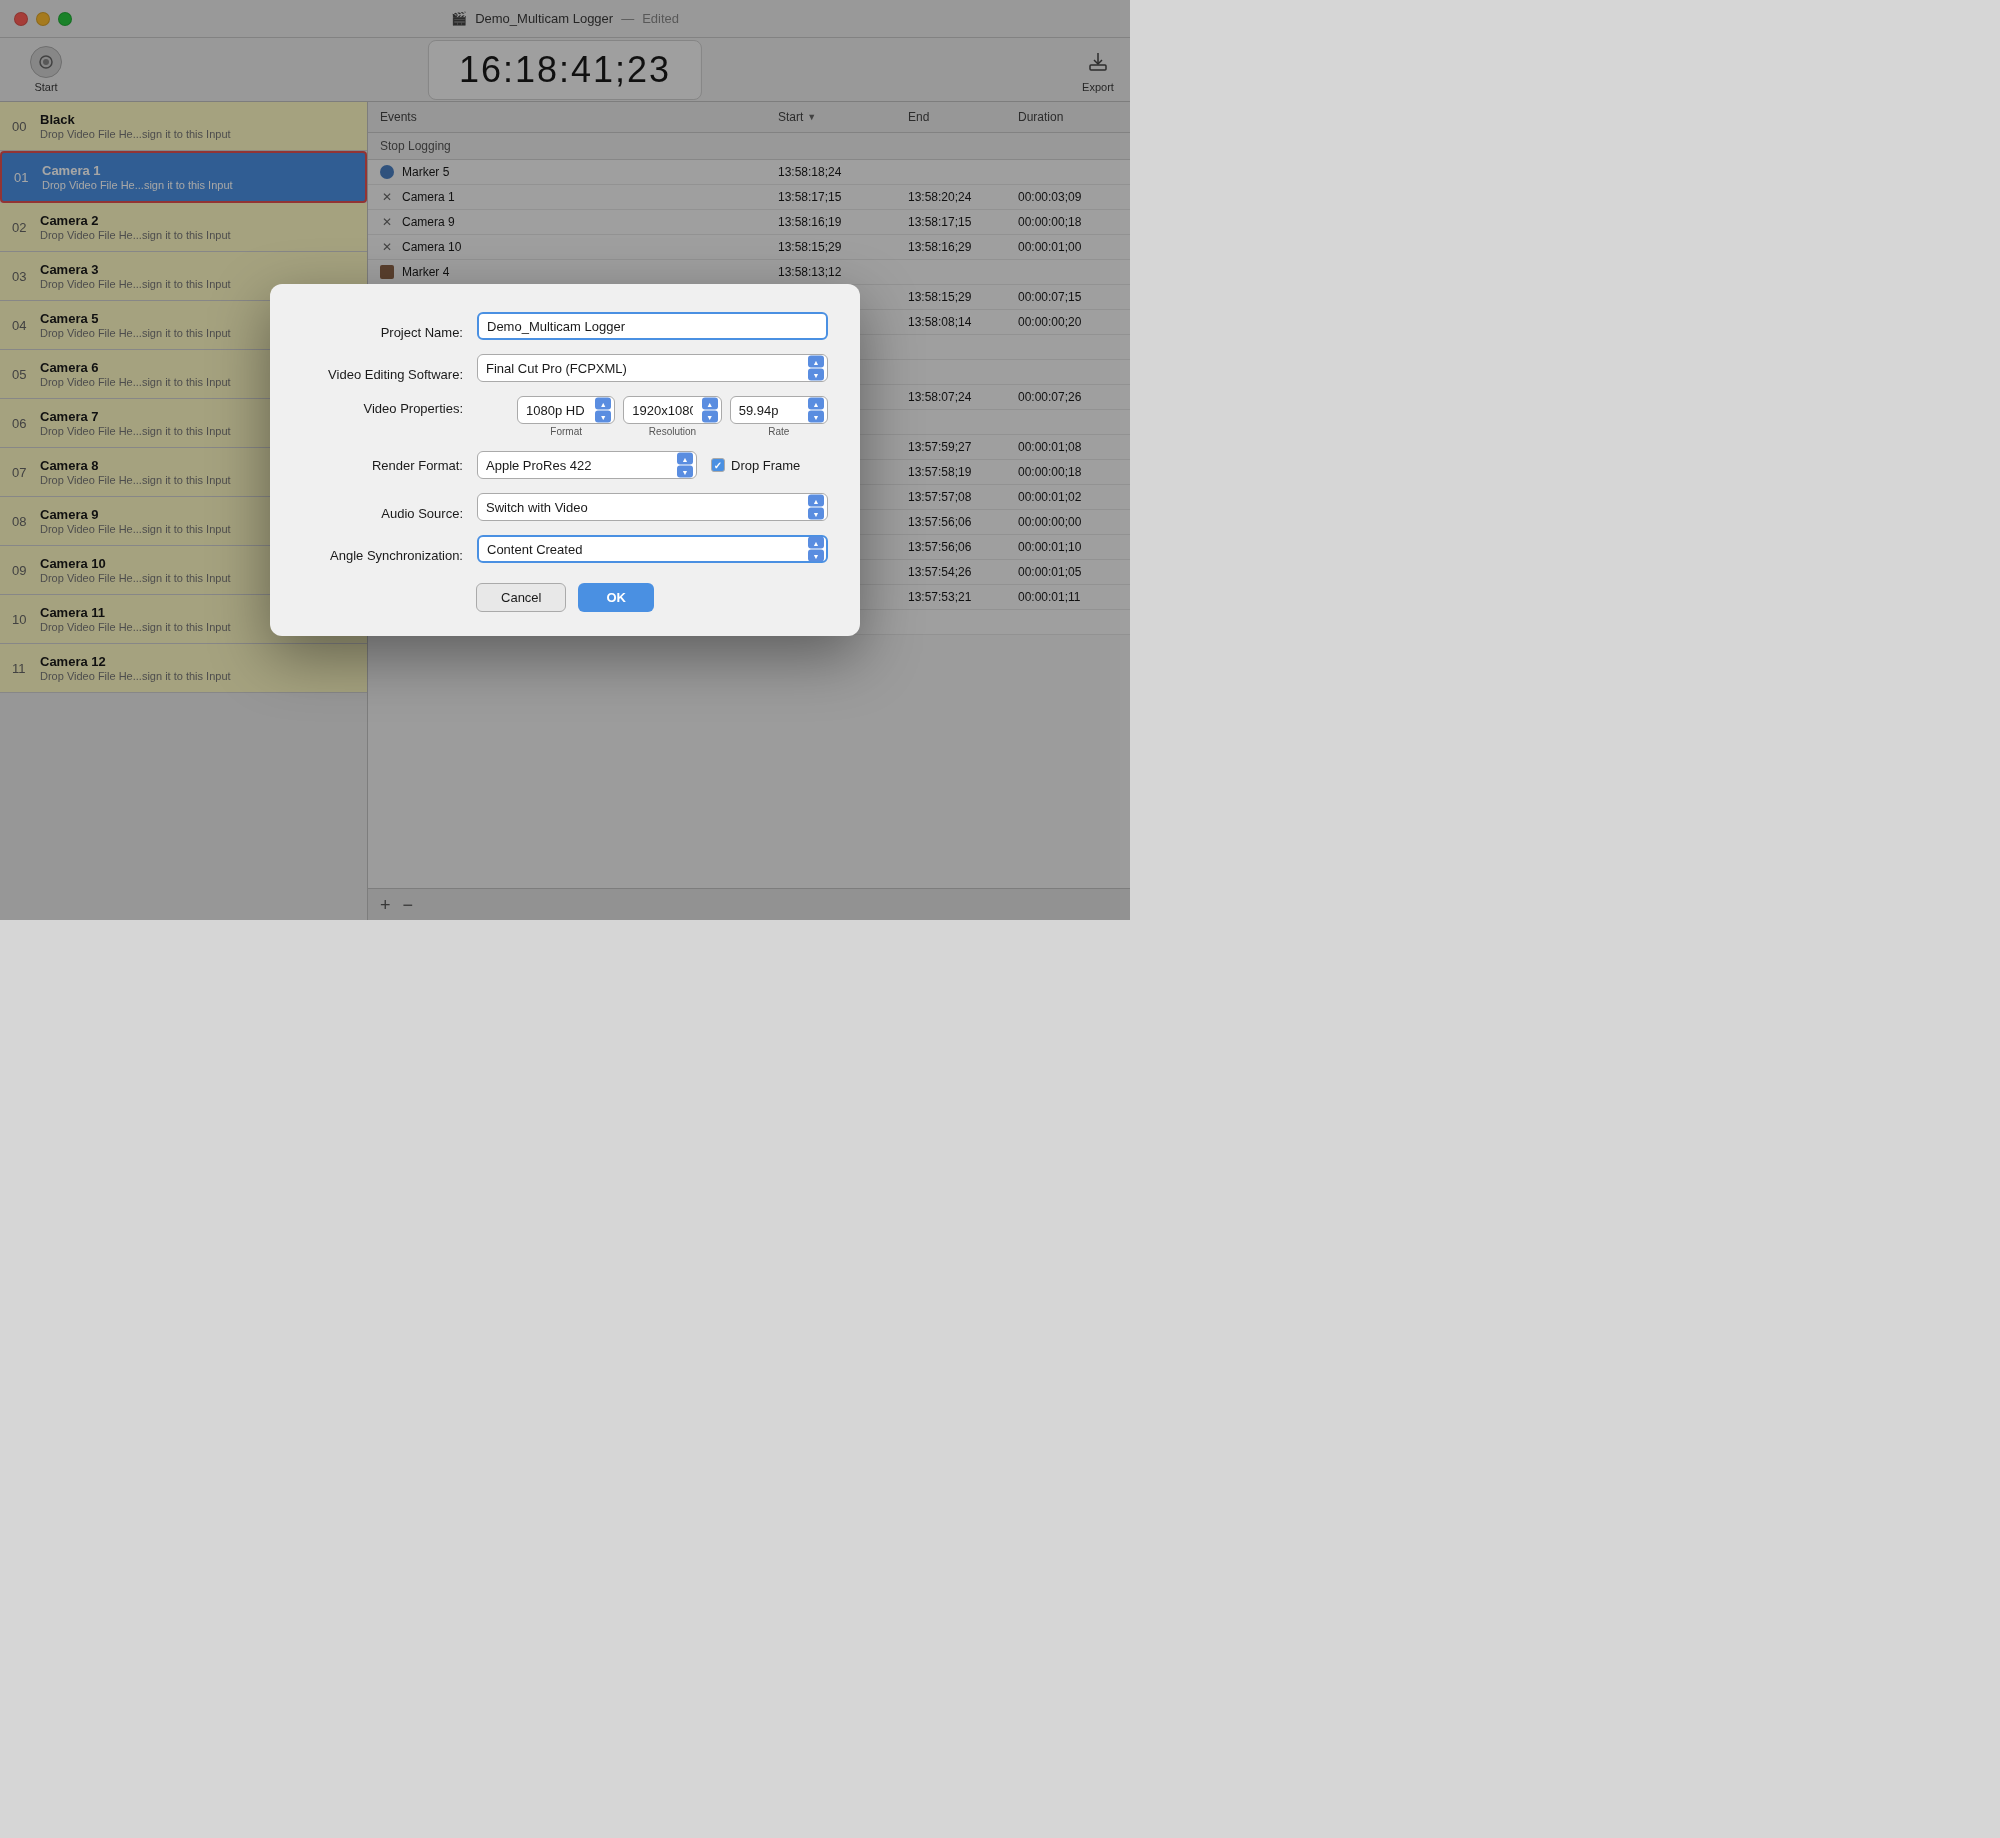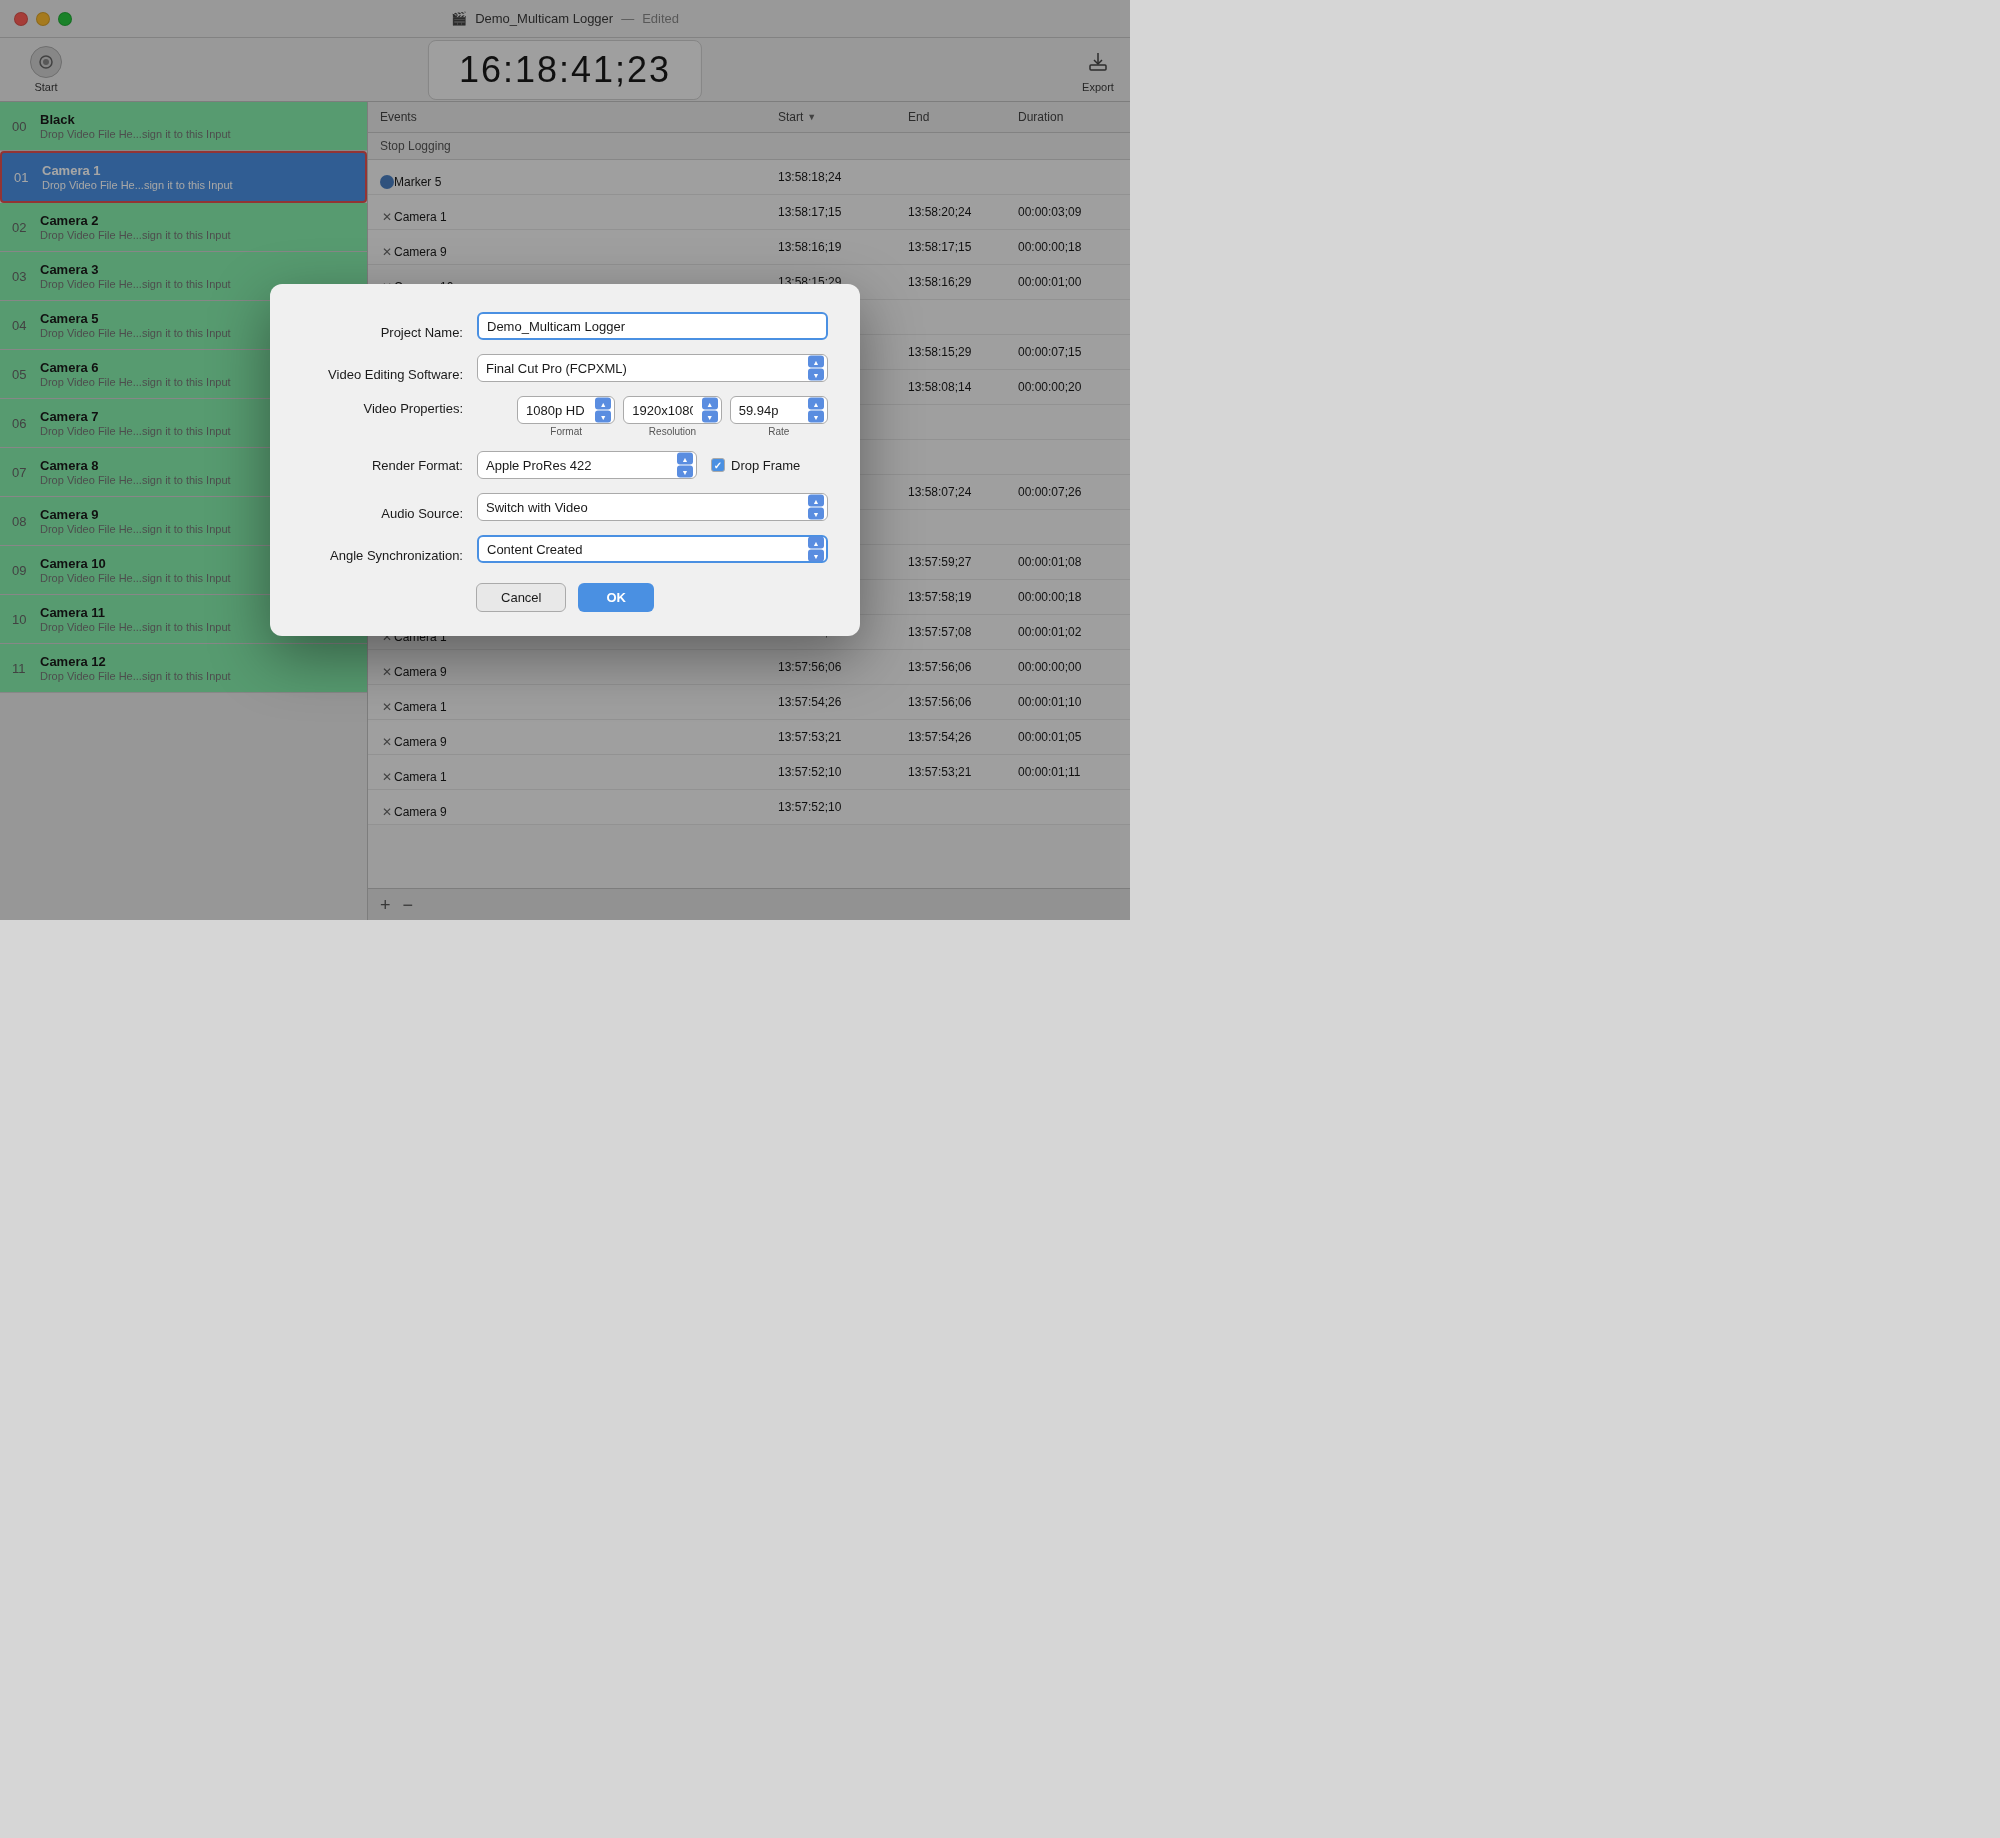--- a/index.html
+++ b/index.html
@@ -124,21 +124,21 @@
       border-right: 1px solid #c0c0c0;
       overflow-y: auto;
       flex-shrink: 0;
     }
     .camera-item {
       display: flex;
       align-items: center;
       padding: 10px 12px;
       border-bottom: 1px solid #d0d0d0;
       cursor: pointer;
-      background: #86efac;
+      background: #fef9c3;
     }
     .camera-item.active {
       background: #4a90e2;
       border: 2px solid #e05050;
       border-radius: 4px;
     }
     .camera-item.active .cam-name,
     .camera-item.active .cam-sub { color: white; }
     .cam-num {
       font-size: 13px;
@@ -182,21 +182,21 @@
       border-bottom: 1px solid #d0d0d0;
     }
 
     .event-row {
       display: flex;
       align-items: center;
       padding: 5px 12px;
       border-bottom: 1px solid #e0e0e0;
       background: #f5f5f5;
     }
-    .event-name-col { flex: 1; display: flex; align-items: center; font-size: 12px; color: #1a1a1a; margin-top: 10px; }
+    .event-name-col { flex: 1; display: flex; align-items: center; gap: 8px; font-size: 12px; color: #1a1a1a; }
     .event-icon {
       width: 14px;
       height: 14px;
       border-radius: 2px;
       flex-shrink: 0;
     }
     .event-icon.marker-blue { background: #4a7ec0; border-radius: 50%; }
     .event-icon.camera-switch {
       background: none;
       display: flex;

